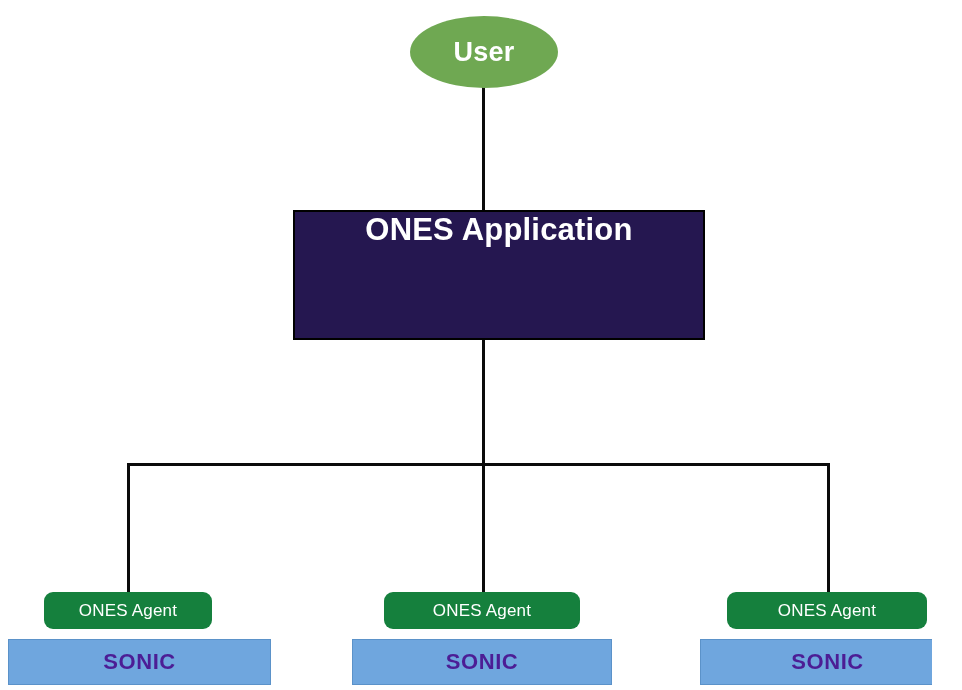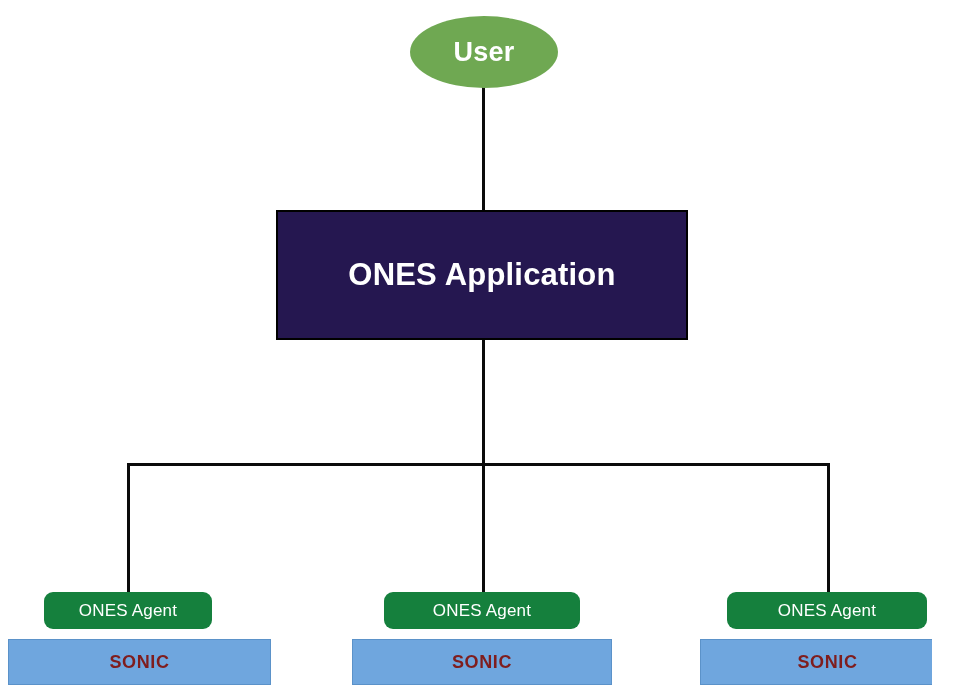--- a/index.html
+++ b/index.html
@@ -44,29 +44,29 @@
   #user-node .node-label {
     color: #ffffff;
     font-size: 27px;
     font-weight: bold;
     letter-spacing: 0.3px;
   }
 
   
   #ones-app-node {
     position: absolute;
-    left: 276px;
+    left: 293px;
     top: 210px;
     width: 412px;
     height: 130px;
     background: #251750;
     border: 2px solid #000000;
     box-sizing: border-box;
     display: flex;
-    align-items: center;
+    align-items: flex-start;
     justify-content: center;
   }
   #ones-app-node .node-label {
     color: #ffffff;
     font-size: 31px;
     font-weight: bold;
     letter-spacing: 0.2px;
   }
 
   
@@ -100,22 +100,22 @@
   .sonic-box {
     position: absolute;
     background: #6FA6DE;
     border: 1px solid #5B92C9;
     display: flex;
     align-items: center;
     justify-content: center;
     box-sizing: border-box;
   }
   .sonic-box .node-label {
-    color: #7f1d1d;
-    font-size: 18px;
+    color: #4c1d95;
+    font-size: 22px;
     font-weight: bold;
     letter-spacing: 0.6px;
   }
 
   
   #agent-box-1 { left: 44px;  top: 592px; width: 168px; height: 37px; }
   #sonic-box-1 { left: 8px;   top: 639px; width: 263px; height: 46px; }
   
   #agent-box-2 { left: 384px; top: 592px; width: 196px; height: 37px; }
   #sonic-box-2 { left: 352px; top: 639px; width: 260px; height: 46px; }

